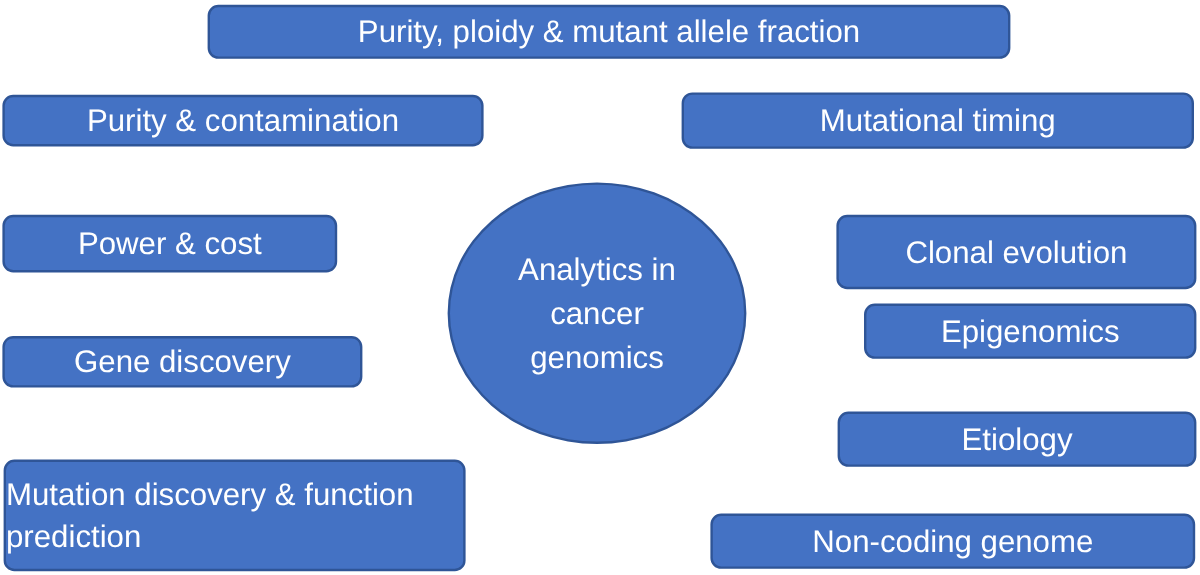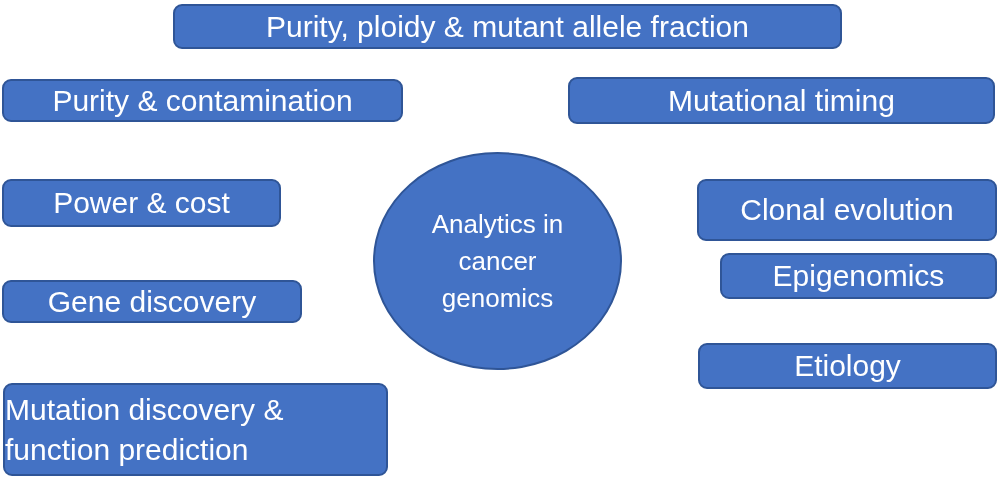--- a/index.html
+++ b/index.html
@@ -15,21 +15,21 @@
     overflow: hidden;
     font-family: "Liberation Sans", sans-serif;
   }
   .node {
     position: absolute;
     box-sizing: border-box;
     background: var(--node-fill, #4472C4);
     border: 2.5px solid var(--node-border, #2F5597);
     border-radius: 9px;
     color: var(--node-text, #ffffff);
-    font-size: 30px;
+    font-size: 26px;
     line-height: 1.25;
     display: flex;
     align-items: center;
     justify-content: center;
     text-align: center;
     white-space: nowrap;
   }
   
   .n-top            { left: 173px; top: 4px;   width: 669px; height: 45px; }
   .n-purity-contam  { left: 2px;   top: 79px;  width: 401px; height: 43px; }
@@ -94,14 +94,17 @@
   </div>
 
   <div class="node n-etiology">
     <span>Etiology</span>
   </div>
 
   <div class="node n-mut-discovery">
     <span>Mutation discovery &amp; function prediction</span>
   </div>
 
+  <div class="node n-noncoding">
+    <span>Non-coding genome</span>
+  </div>
 
 </div>
 
 </body></html>

